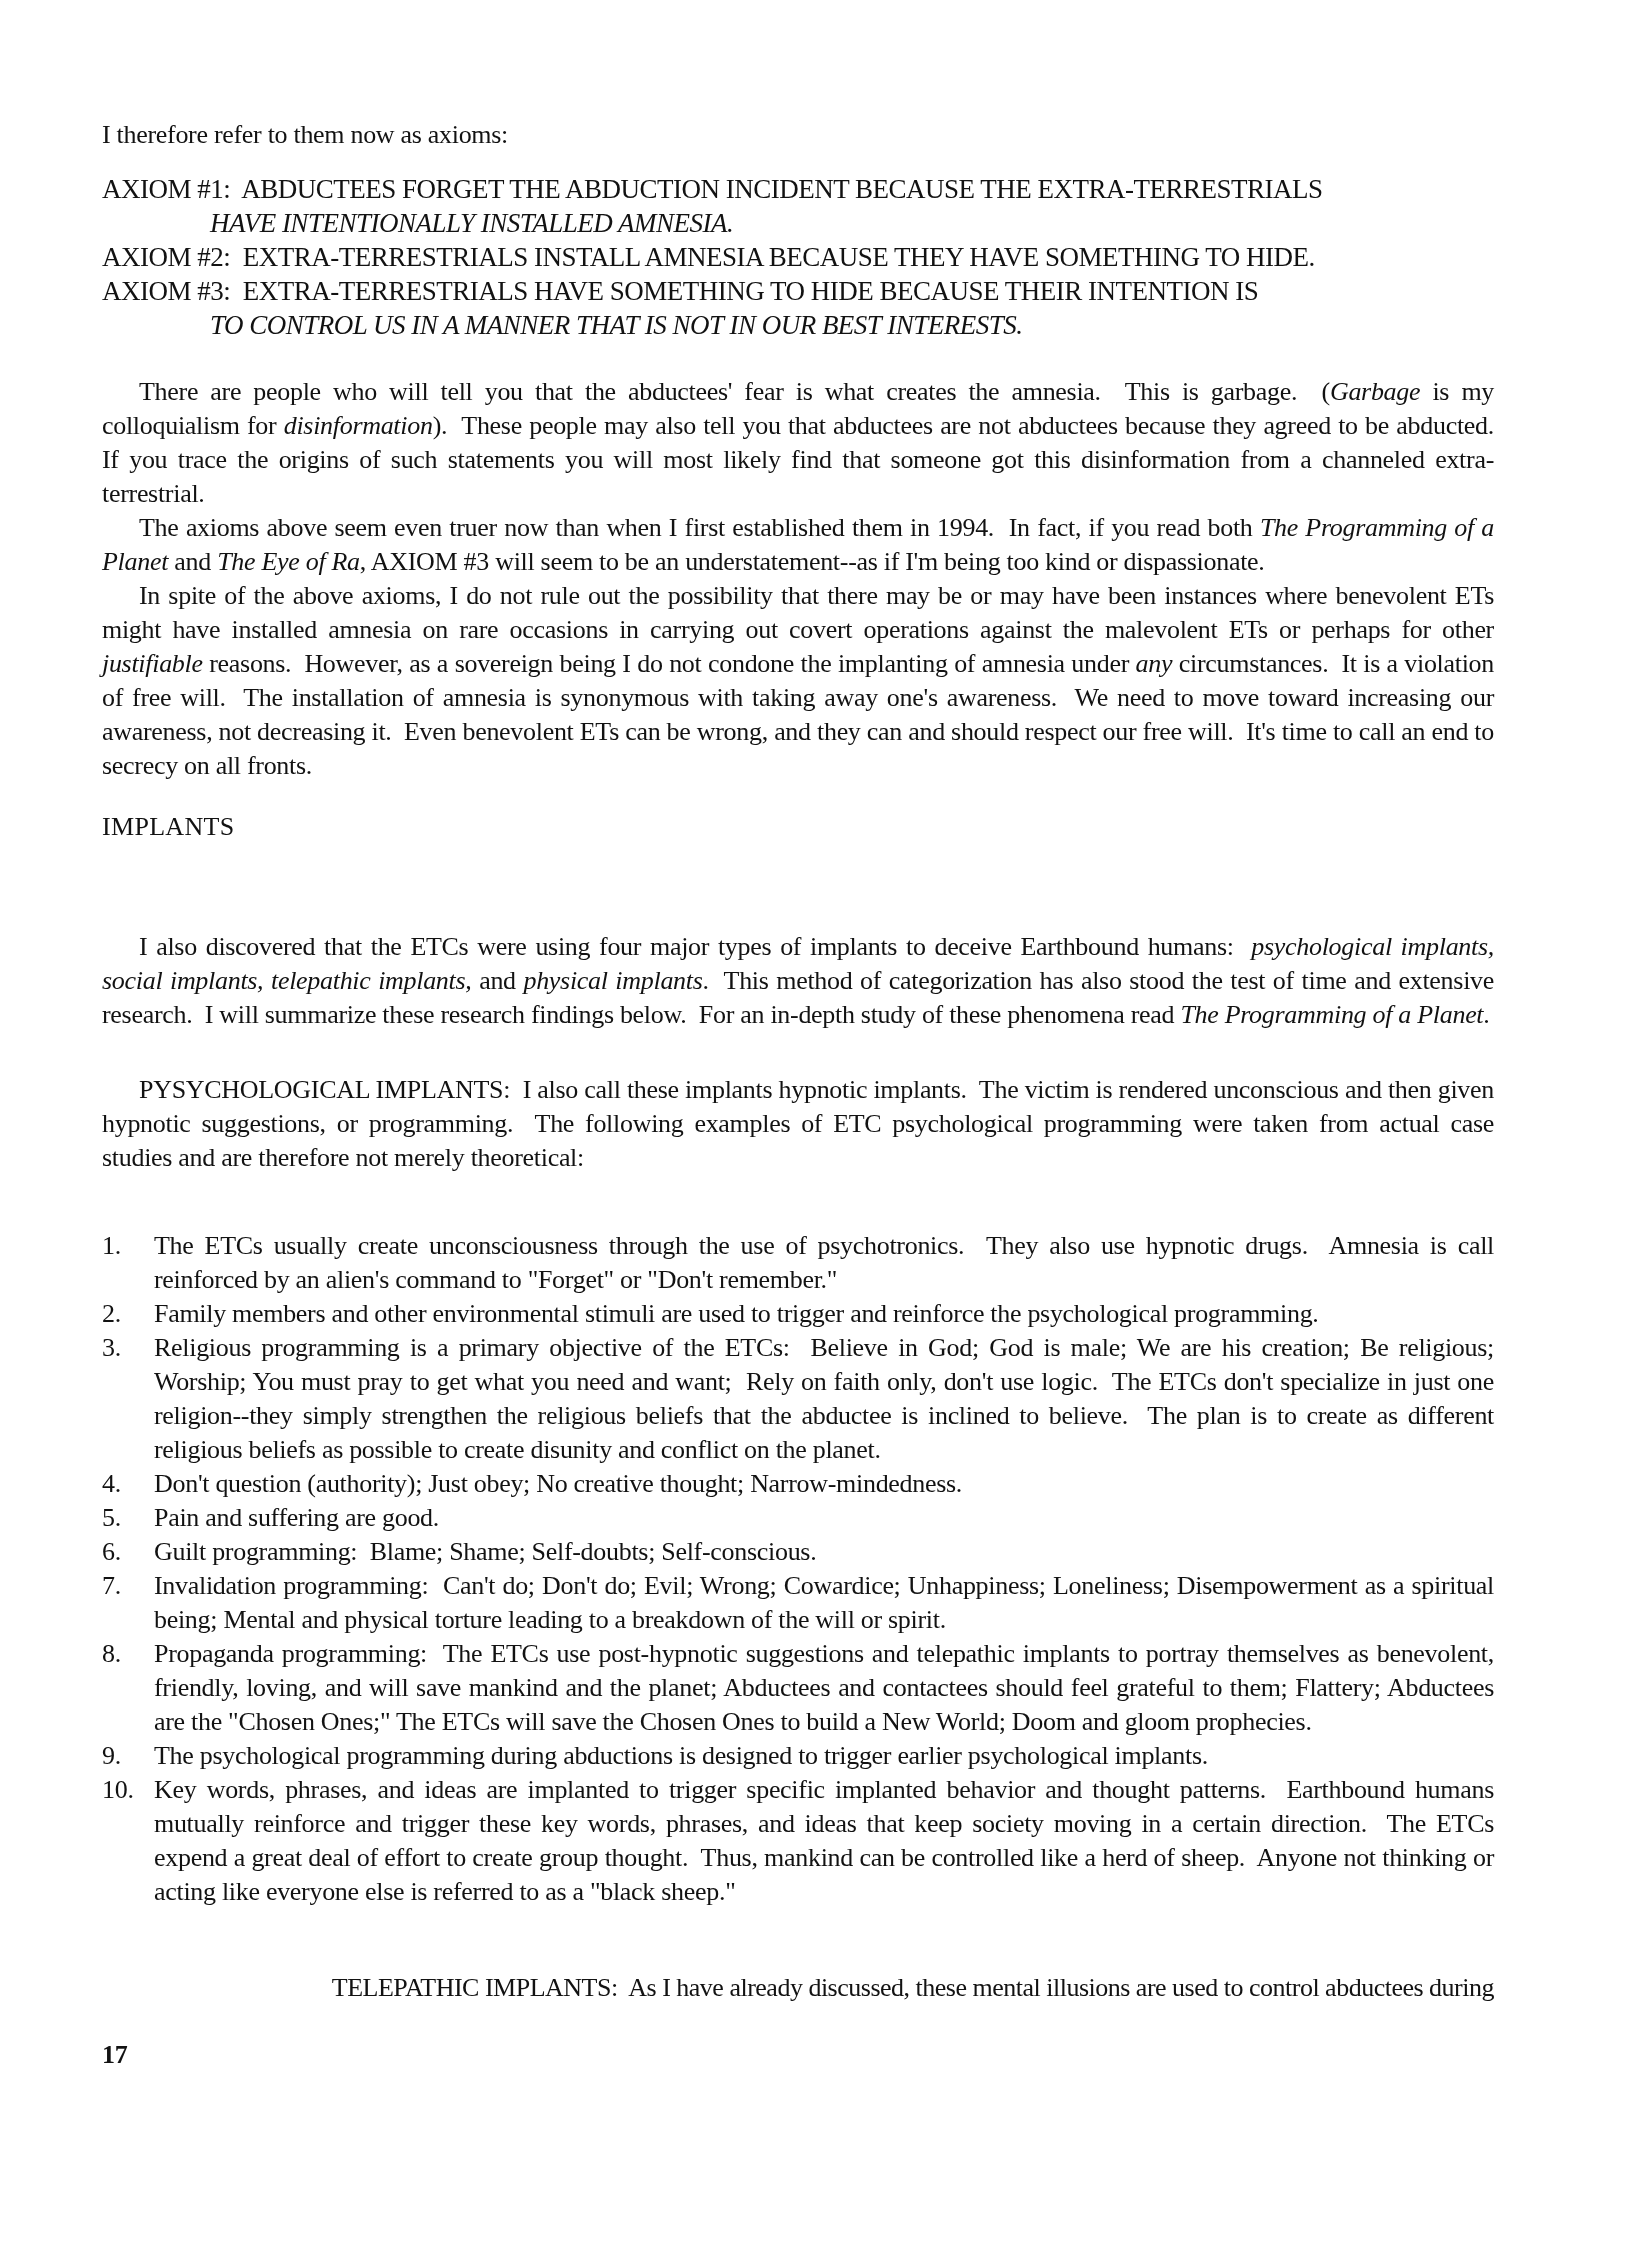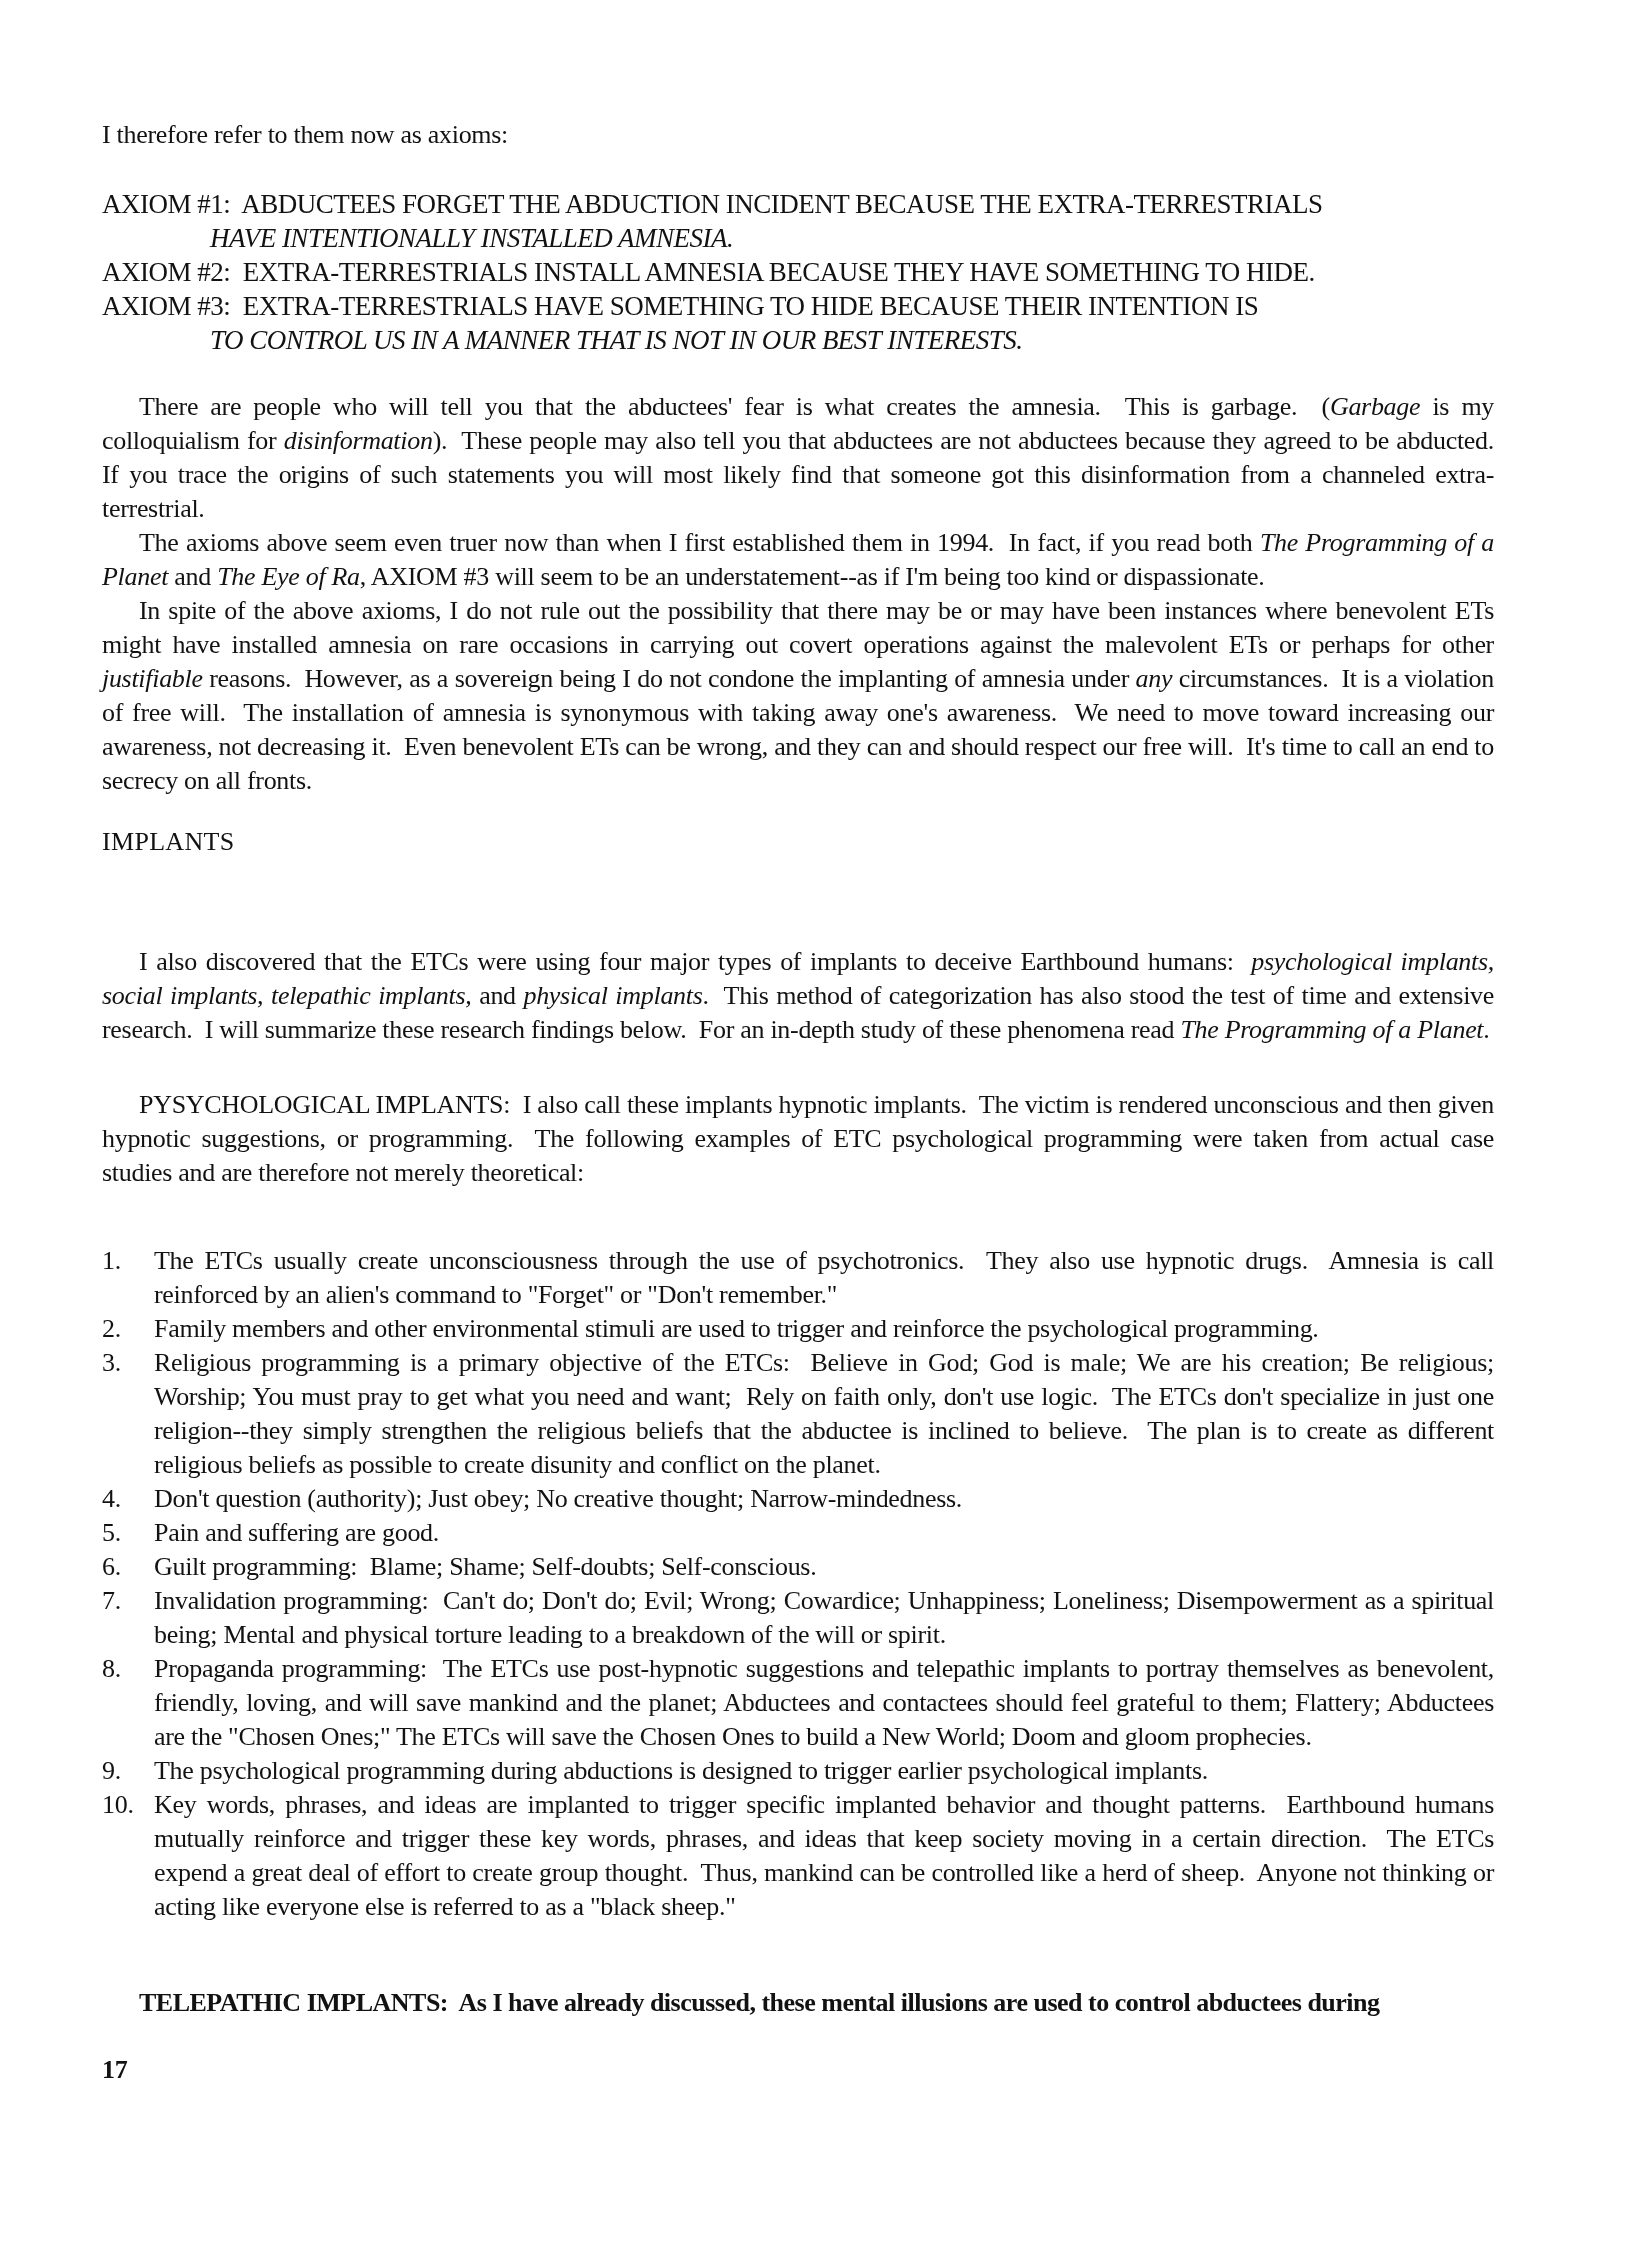--- a/index.html
+++ b/index.html
@@ -13,32 +13,32 @@
     font-family: "Liberation Serif", "DejaVu Serif", serif;
     font-size: 26px;
     line-height: 34px;
     letter-spacing: -0.3px;
     padding: 118px 147px 0 102px;
     overflow: hidden;
   }
   .para { white-space: pre-wrap; text-align: justify; }
   .para.ind { text-indent: 37px; }
   .it { font-style: italic; }
-  .intro { margin-bottom: 35px; }
+  .intro { margin-bottom: 20px; }
   .axioms { font-size: 27px; letter-spacing: -0.5px; margin-bottom: 33px; }
   .axline { white-space: pre-wrap; }
   .axline.cont { padding-left: 108px; font-style: italic; }
   .heading { margin: 27px 0 86px 0; text-align: left; letter-spacing: 0.3px; }
   .sec2 .para + .para { margin-top: 41px; }
   .sec2 { margin-bottom: 54px; }
   .li { display: flex; align-items: flex-start; }
   .li .num { flex: 0 0 52px; }
   .li .litext { flex: 1 1 auto; white-space: pre-wrap; text-align: justify; }
   .closing { margin-top: 62px; }
-  .closing .para { white-space: pre; text-indent: 37px; letter-spacing: -0.5px; text-align: left; font-weight: bold; }
+  .closing .para { white-space: pre; text-indent: 37px; letter-spacing: -0.5px; text-align: right; }
   .pagenum { margin-top: 33px; text-align: left; font-weight: bold; }
 </style>
 </head>
 <body>
 
 <div class="page">
   <div class="para intro">I therefore refer to them now as axioms:</div>
   <div class="axioms">
       <div class="axiom">
         <div class="axline">AXIOM #1:  ABDUCTEES FORGET THE ABDUCTION INCIDENT BECAUSE THE EXTRA-TERRESTRIALS</div>

